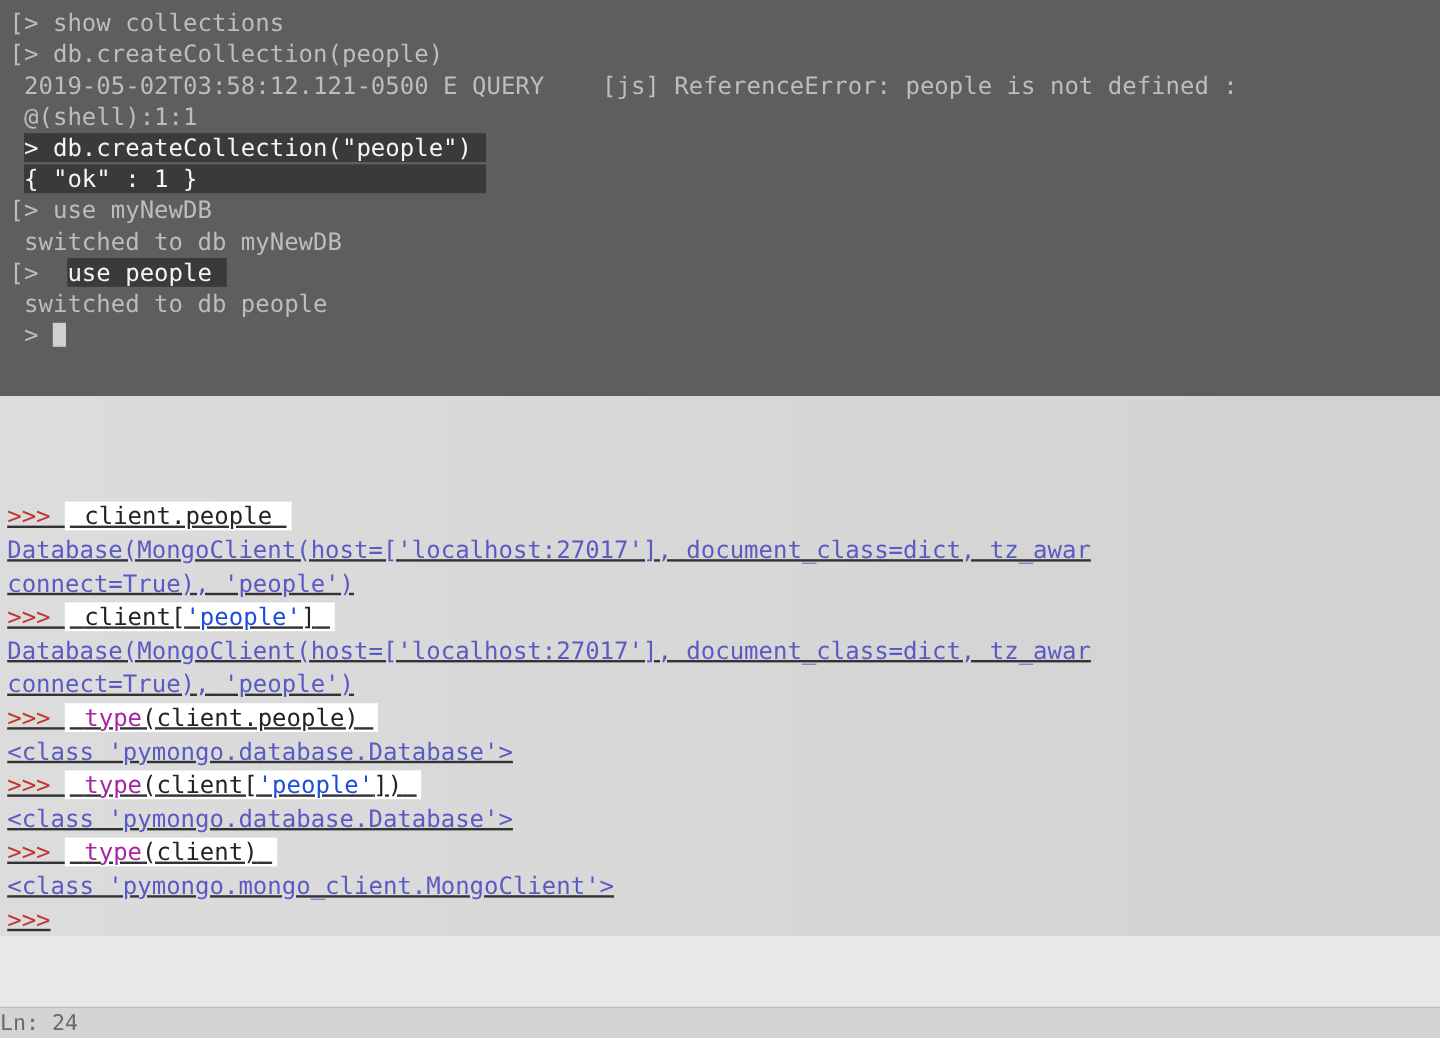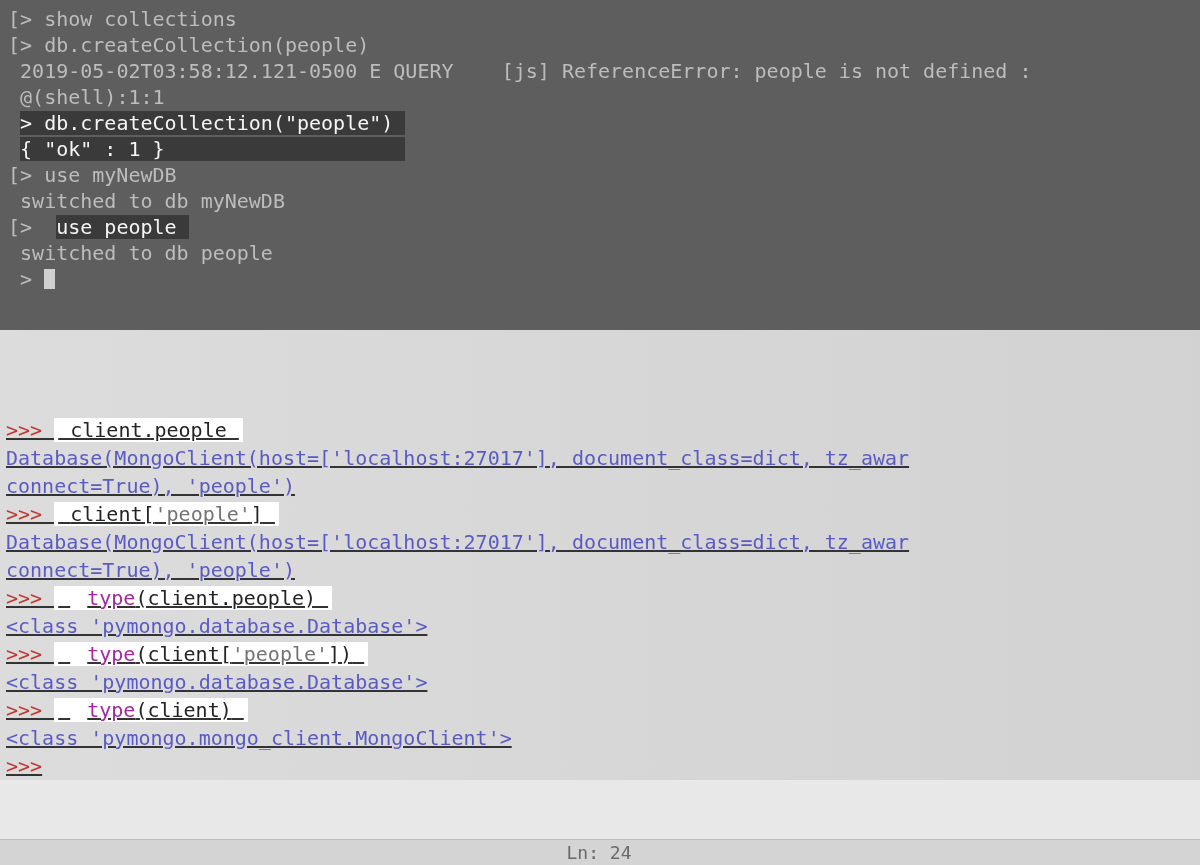--- a/index.html
+++ b/index.html
@@ -44,35 +44,35 @@
     overflow: hidden;
   }
   .python .row { height: 28px; line-height: 28px; text-decoration: underline; }
   .python .prompt { color: #c2362d; }
   .python .out-blue { color: #5a5ac4; margin-top: 28px; }
   .python .code-bg {
     background: #ffffff;
     color: #232323;
     padding: 0 4px;
   }
-  .python .kw { color: #a626a4; margin-left: 17px; }
-  .python .str { color: #737373; }
+  .python .kw { color: #a626a4; }
+  .python .str { color: #1d4ed8; }
 
   .statusbar {
     position: absolute;
     bottom: 0;
     left: 0;
     width: 1200px;
     height: 26px;
     background: #d4d4d4;
     border-top: 1px solid #bdbdbd;
     font-size: 18px;
     line-height: 26px;
     color: #6a6a6a;
-    text-align: center;
+    text-align: left;
     padding-right: 2px;
     overflow: hidden;
   }
 
   .partial-line {
     height: 20px;
     overflow: hidden;
     line-height: 28px;
     margin-top: -12px;
   }

